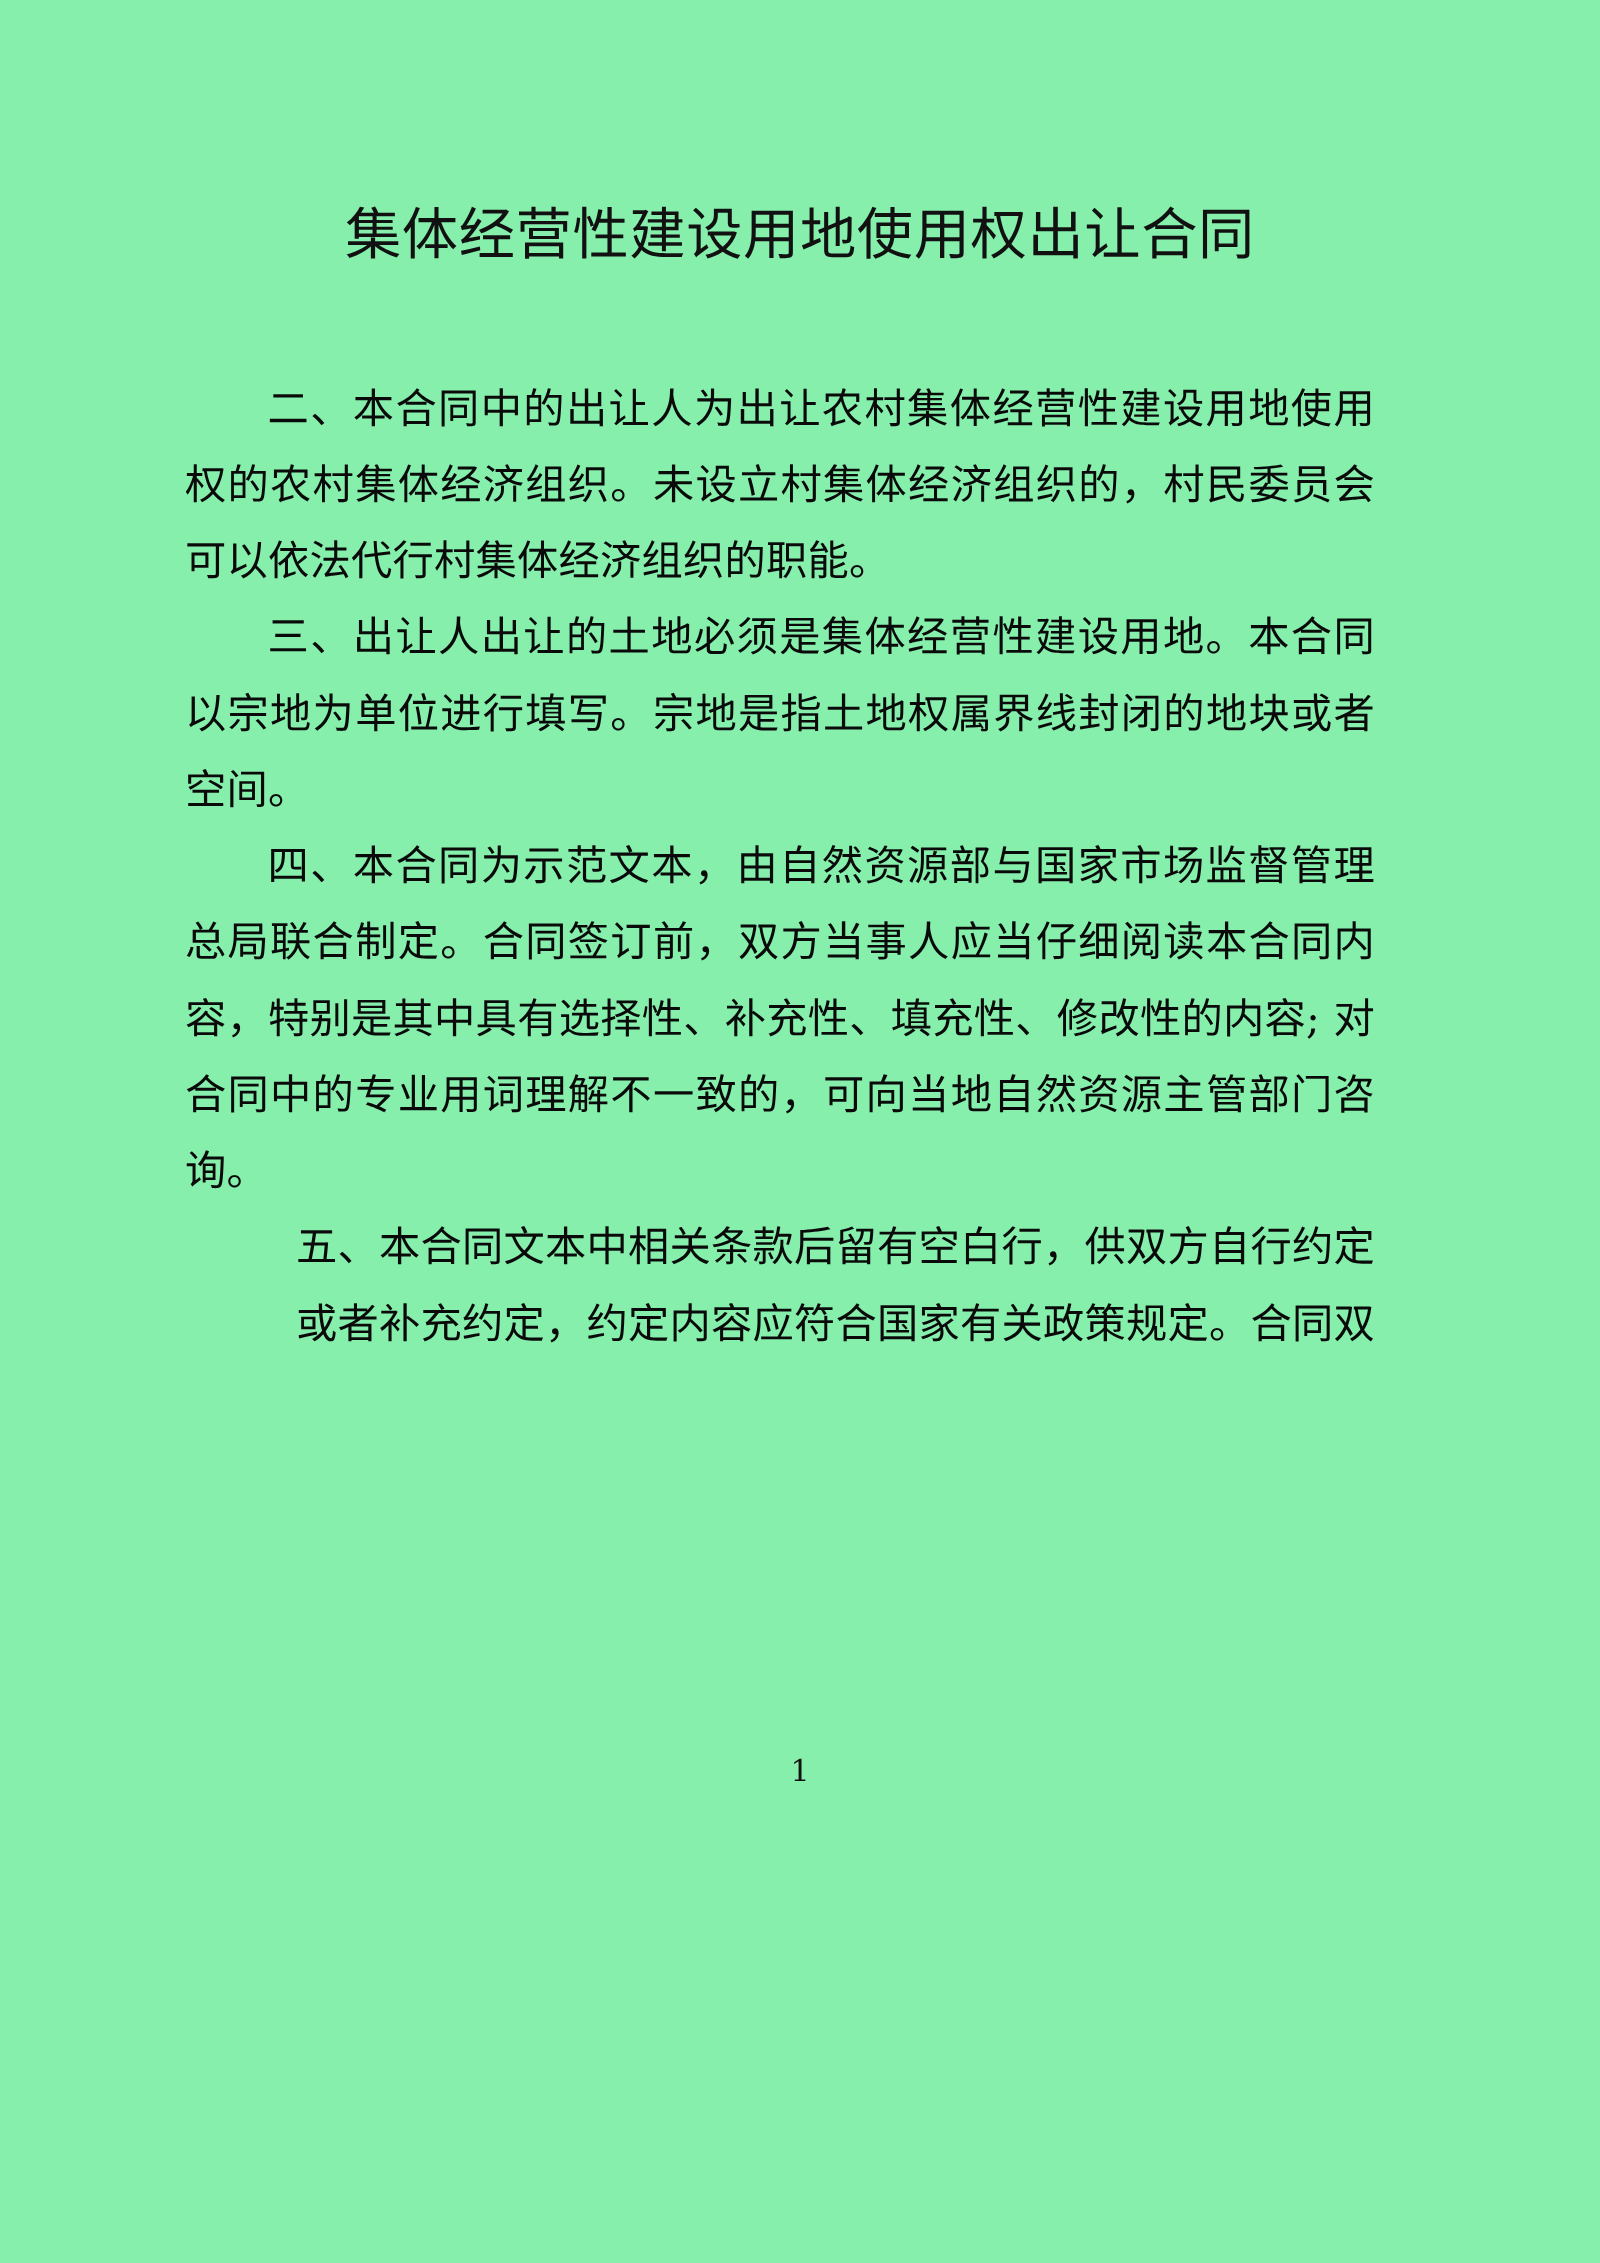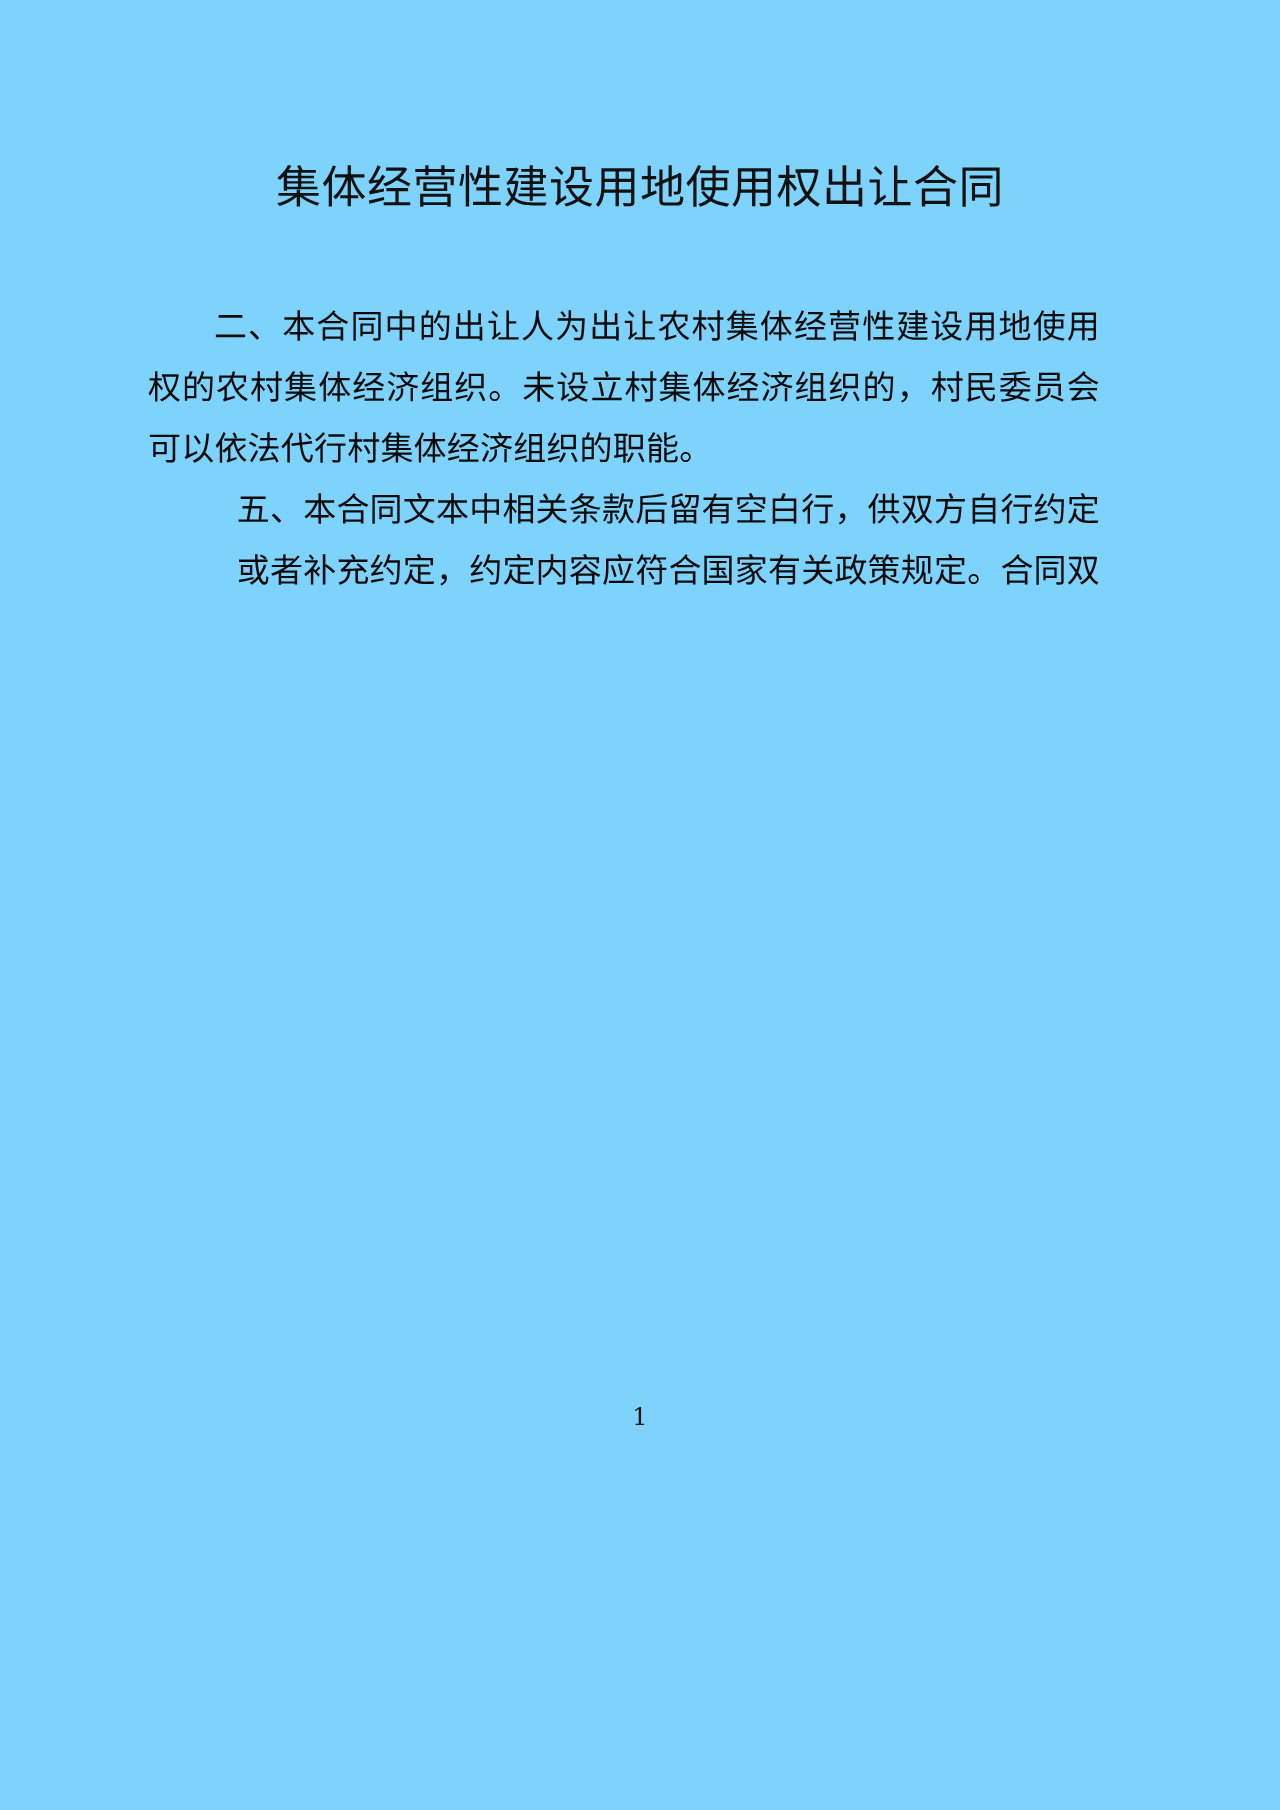--- a/index.html
+++ b/index.html
@@ -16,21 +16,21 @@
     color: #000000;
     overflow: hidden;
   }
 
   .page {
     position: absolute;
     left: 0;
     top: 0;
     width: 1280px;
     height: 1810px;
-    background: #7dd3fc;
+    background: #86efac;
     box-sizing: border-box;
   }
 
   
   .doc-title {
     position: absolute;
     left: 0;
     top: 158px;
     width: 1280px;
     text-align: center;
@@ -87,18 +87,20 @@
 <body>
 
 <div class="page">
 
   <div class="doc-title">
     <span class="title-line">集体经营性建设用地使用权出让合同</span>
   </div>
 
   <div class="doc-body">
     <p class="para">二、本合同中的出让人为出让农村集体经营性建设用地使用权的农村集体经济组织。未设立村集体经济组织的，村民委员会可以依法代行村集体经济组织的职能。</p>
+    <p class="para">三、出让人出让的土地必须是集体经营性建设用地。本合同以宗地为单位进行填写。宗地是指土地权属界线封闭的地块或者空间。</p>
+    <p class="para">四、本合同为示范文本，由自然资源部与国家市场监督管理总局联合制定。合同签订前，双方当事人应当仔细阅读本合同内容，特别是其中具有选择性、补充性、填充性、修改性的内容; 对合同中的专业用词理解不一致的，可向当地自然资源主管部门咨询。</p>
     <p class="para">五、本合同文本中相关条款后留有空白行，供双方自行约定或者补充约定，约定内容应符合国家有关政策规定。合同双</p>
   </div>
 
   <div class="page-number">1</div>
 
 </div>
 
 </body></html>

